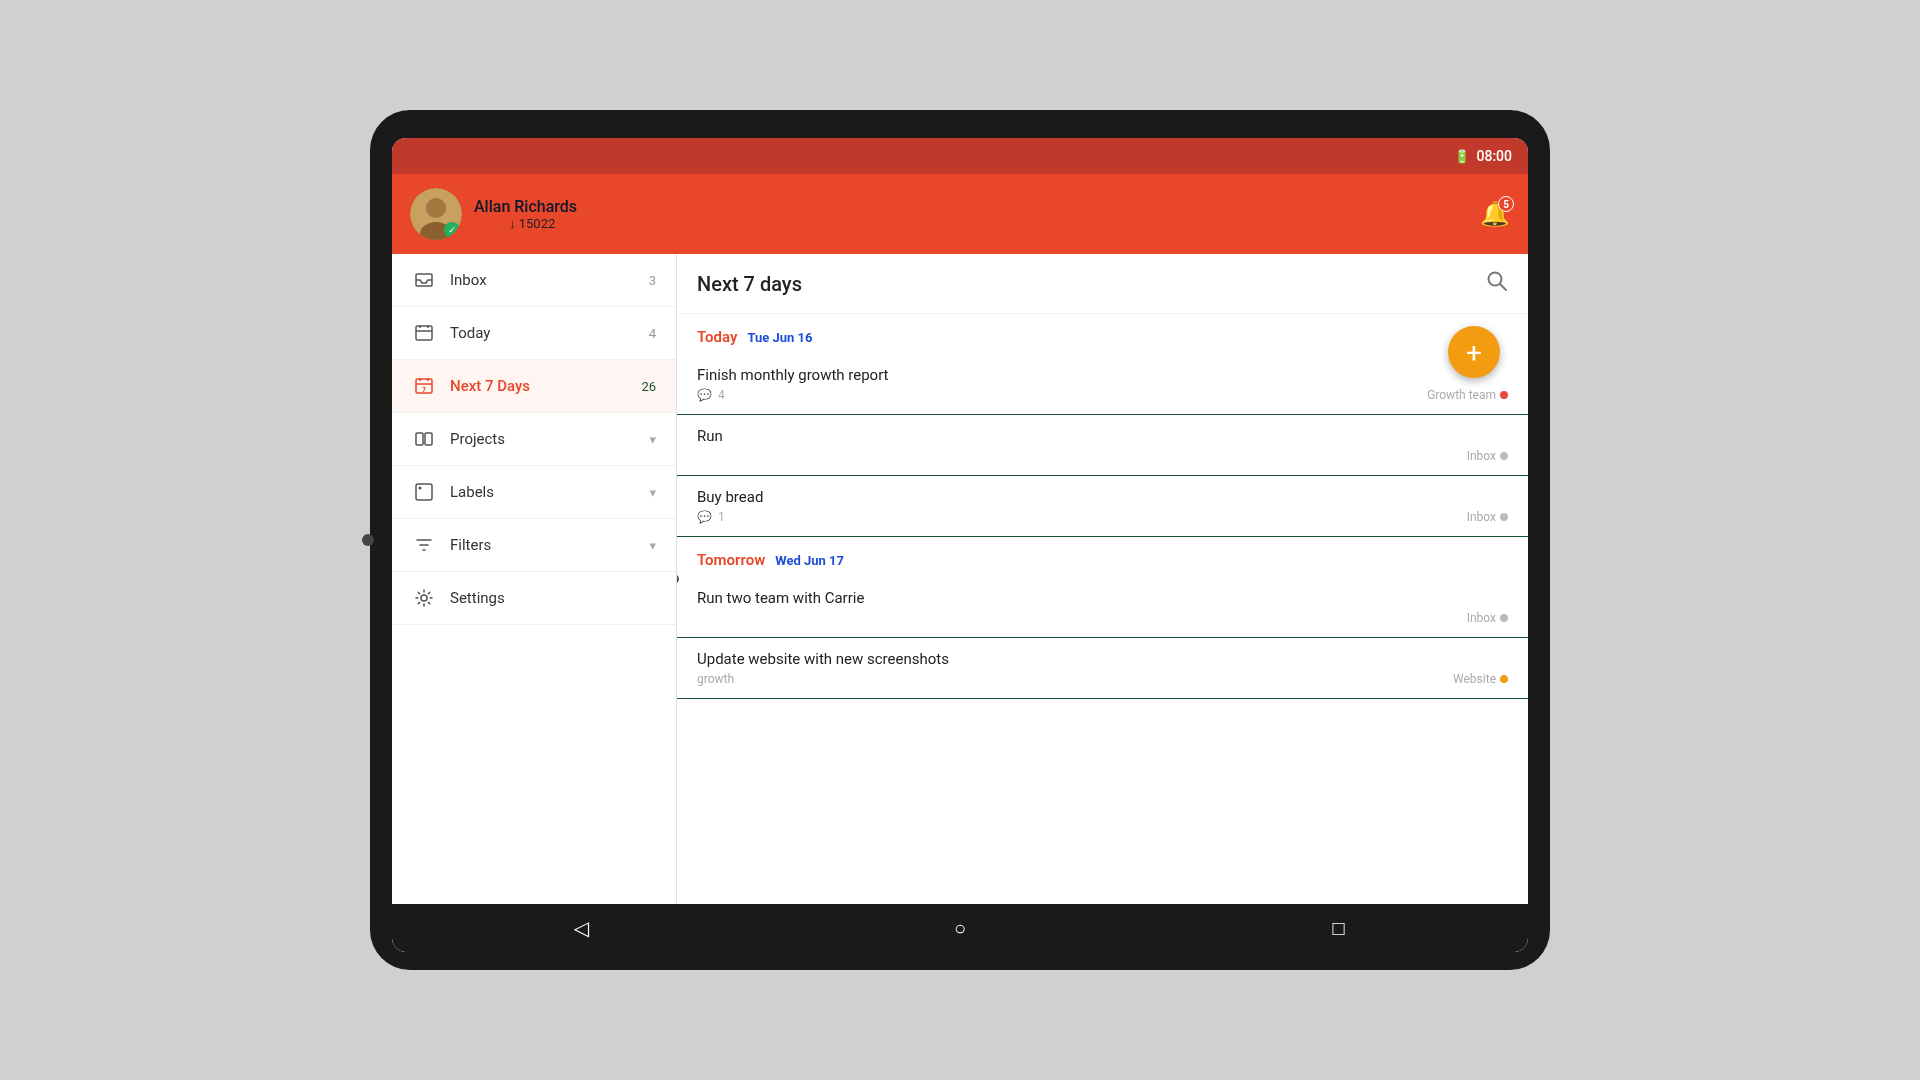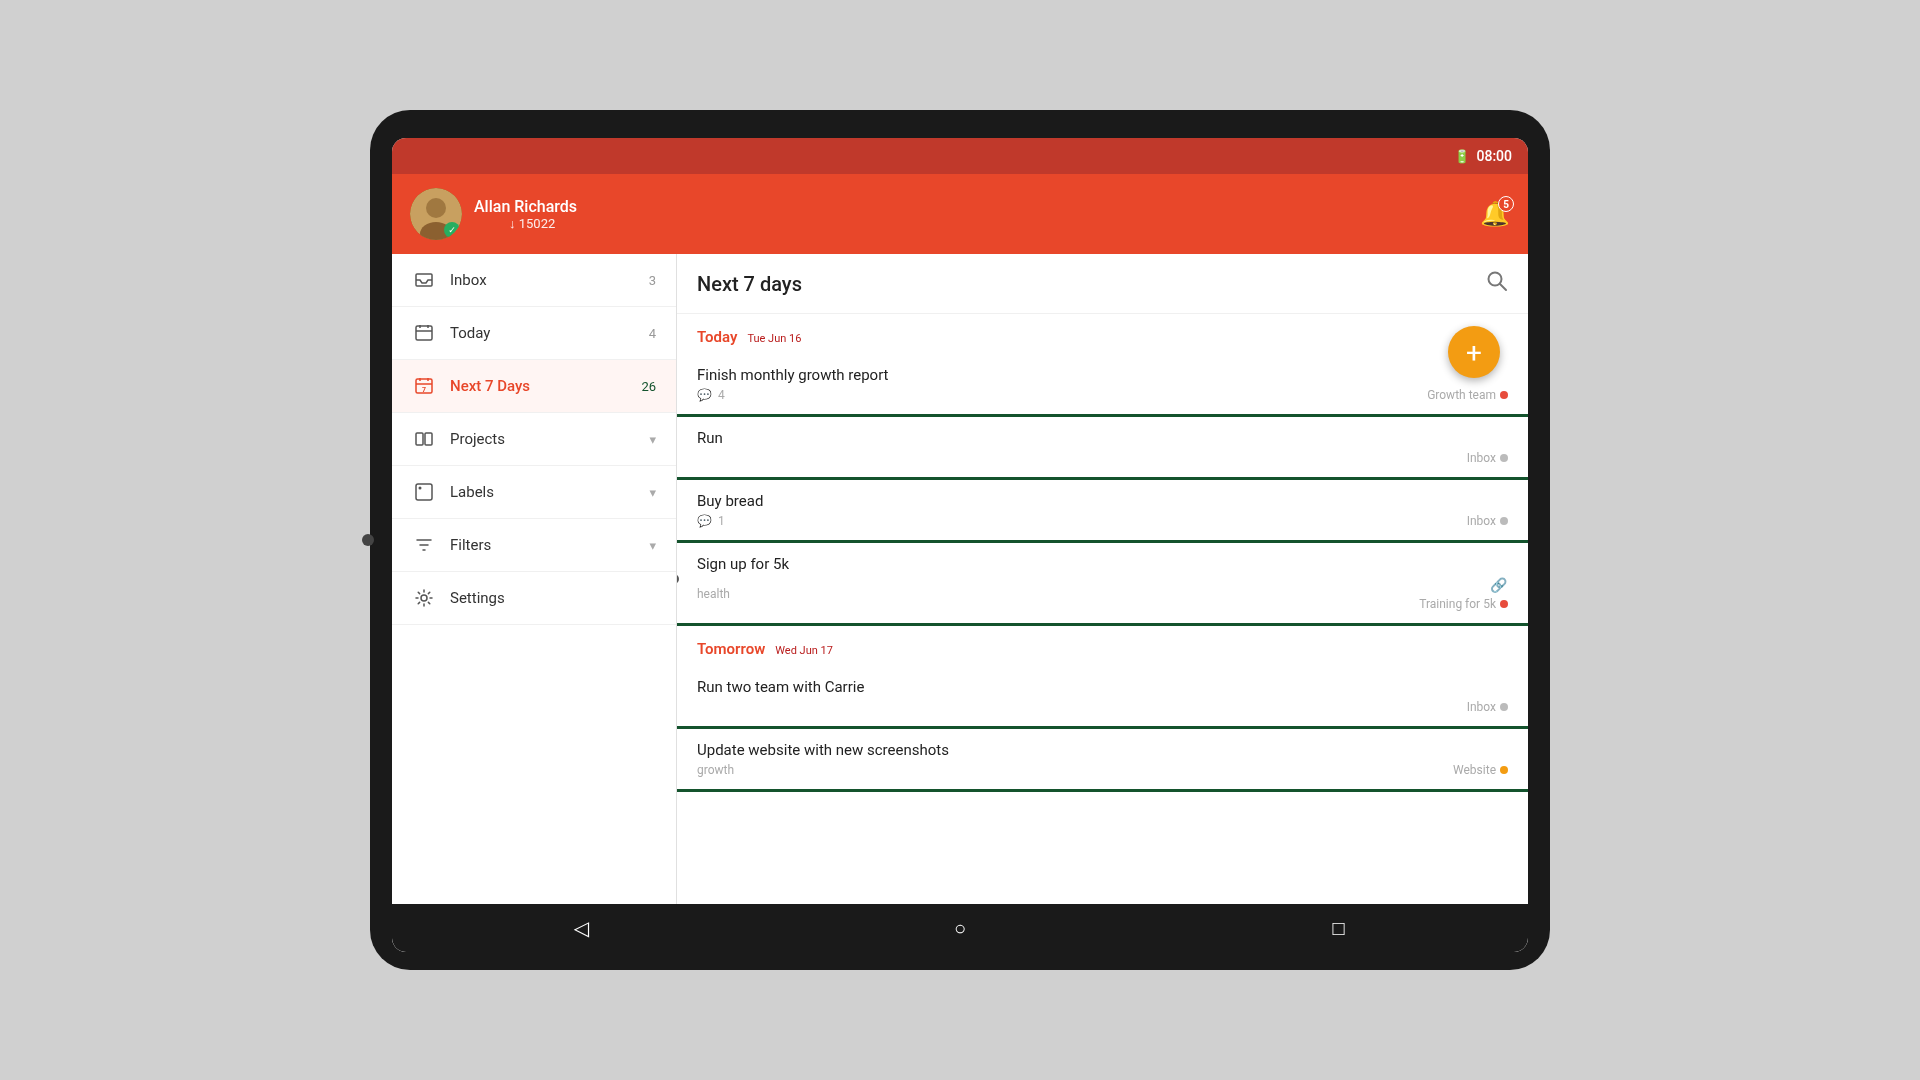--- a/index.html
+++ b/index.html
@@ -92,21 +92,21 @@
       height: 16px;
       background: #27ae60;
       border-radius: 50%;
       display: flex;
       align-items: center;
       justify-content: center;
       font-size: 9px;
       color: white;
     }
     .user-info {
-      color: #ffffff;
+      color: #0f172a;
     }
     .user-name {
       font-size: 16px;
       font-weight: 500;
     }
     .user-karma {
       font-size: 13px;
       opacity: 0.9;
       margin-left: 35px;
     }
@@ -233,26 +233,27 @@
       display: flex;
       align-items: baseline;
       gap: 10px;
     }
     .section-label {
       font-size: 15px;
       font-weight: 600;
       color: #e8472a;
     }
     .section-date {
-      font-size: 11px;
-      color: #b91c1c;
+      font-size: 13px;
+      color: #1d4ed8;
+      font-weight: bold;
     }
     .task-item {
       padding: 12px 20px;
-      border-bottom: 3px solid #14532d;
+      border-bottom: 1px solid #14532d;
       cursor: pointer;
     }
     .task-title {
       font-size: 15px;
       color: #222;
       margin-bottom: 4px;
     }
     .task-meta {
       display: flex;
       align-items: center;
@@ -502,35 +503,20 @@
                   <span>💬</span>
                   <span>1</span>
                 </div>
                 <div class="task-project">
                   <span>Inbox</span>
                   <span class="project-dot dot-gray"></span>
                 </div>
               </div>
             </div>
 
-            <div class="task-item">
-              <div class="task-title">Sign up for 5k</div>
-              <div class="task-meta">
-                <div class="task-sub">
-                  <span>health</span>
-                </div>
-                <div style="display:flex; flex-direction:column; align-items:flex-end; gap:4px;">
-                  <span style="font-size:14px;">🔗</span>
-                  <div class="task-project">
-                    <span>Training for 5k</span>
-                    <span class="project-dot dot-red"></span>
-                  </div>
-                </div>
-              </div>
-            </div>
 
             <div class="section-header">
               <span class="section-label">Tomorrow</span>
               <span class="section-date">Wed Jun 17</span>
             </div>
 
             <div class="task-item">
               <div class="task-title">Run two team with Carrie</div>
               <div class="task-meta">
                 <div class="task-sub"></div>

